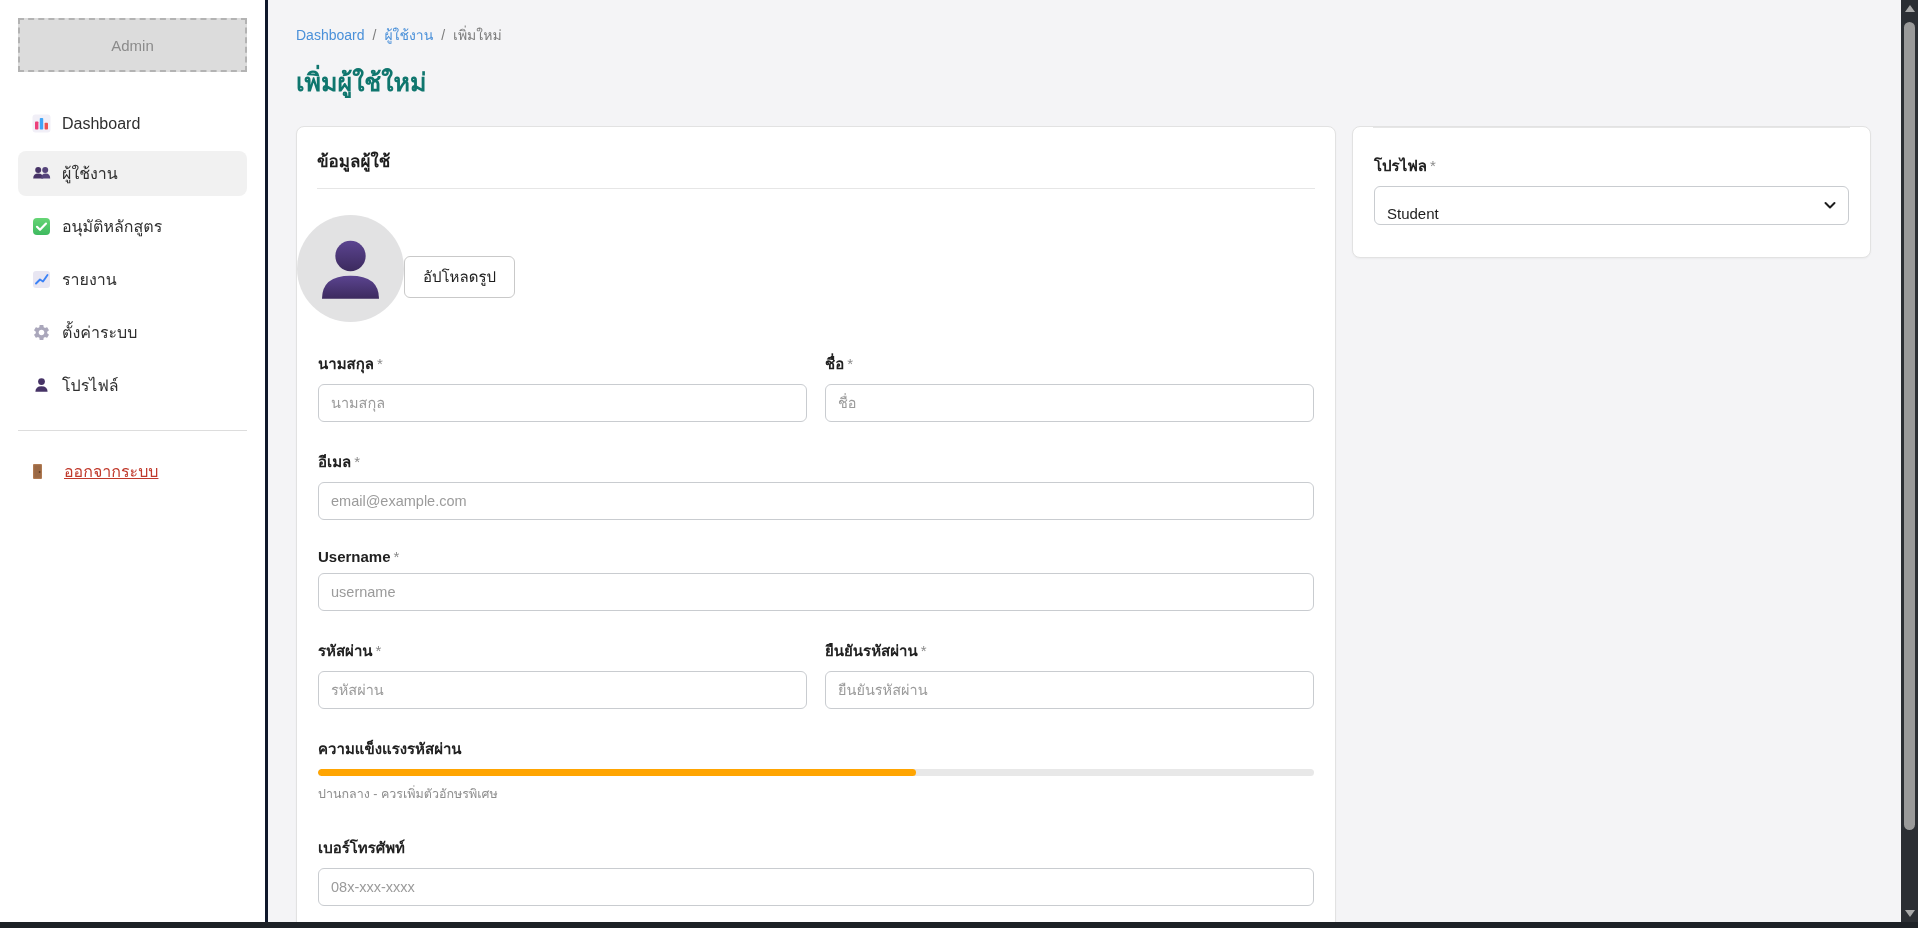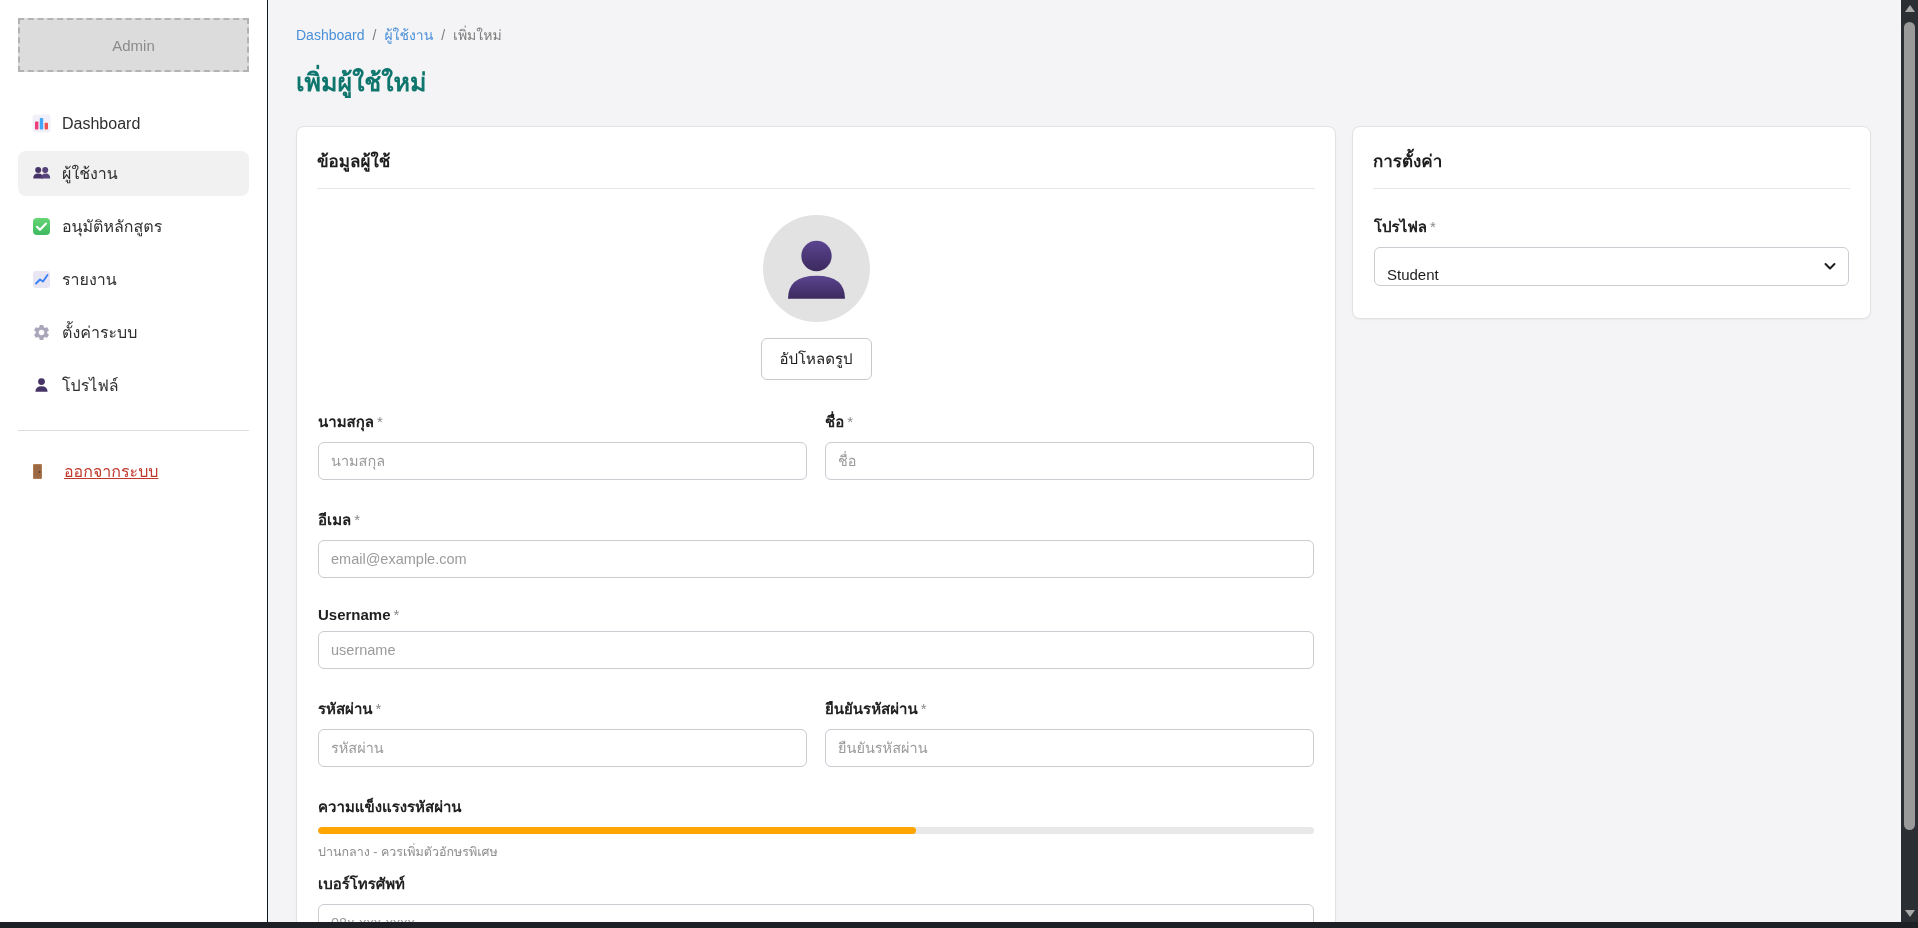--- a/index.html
+++ b/index.html
@@ -2,21 +2,21 @@
 <html lang="th"><head>
 <meta charset="utf-8">
 <style>
   * { margin:0; padding:0; box-sizing:border-box; }
   html,body { width:1918px; height:928px; overflow:hidden;
     font-family:"Liberation Sans","DejaVu Sans",sans-serif; background:#f4f4f6; }
   .app { display:flex; width:100%; height:100%; position:relative; }
 
   
   .sidebar { width:268px; min-width:268px; height:100%; background:#ffffff;
-    border-right:1px solid #0f172a; padding:18px 18px 0 18px; }
+    border-right:3px solid #0f172a; padding:18px 18px 0 18px; }
   .logo-box { height:54px; background:#dcdcdc; border:2px dashed #b3b3b3;
     display:flex; align-items:center; justify-content:center;
     color:#8b8b8b; font-size:15px; }
   .nav { margin-top:32px; display:flex; flex-direction:column; }
   .nav-item { display:flex; align-items:center; gap:11px; padding:10px 14px;
     border-radius:8px; margin-bottom:8px; font-size:16px; color:#2f2f2f;
     cursor:pointer; text-decoration:none; }
   .nav-item.active { background:#f1f1f1; }
   .nav-icon { width:19px; height:19px; flex:0 0 19px; display:inline-flex; }
   .side-divider { border-top:1px solid #dddddd; margin:14px 0 22px 0; }
@@ -31,39 +31,39 @@
   .cards-row { display:flex; gap:16px; margin-top:24px; align-items:flex-start; }
 
   .card { background:#ffffff; border:1px solid #e2e2e2; border-radius:8px;
     box-shadow:0 1px 2px rgba(0,0,0,0.04); }
   .card-head { padding:20px 20px 14px 20px; font-size:17px; font-weight:700; color:#1d1d1d; }
   .card-head-rule { border-top:1px solid #e6e6e6; margin:0 20px; }
   .form-card { flex:1; max-width:1043px; padding-bottom:34px; }
   .settings-card { width:519px; padding-bottom:32px; }
 
   
-  .avatar-wrap { display:flex; flex-direction:column; align-items:center; margin-top:26px; }
+  .avatar-wrap { display:flex; flex-direction:row; align-items:center; margin-top:26px; }
   .avatar-circle { width:107px; height:107px; border-radius:50%; background:#e2e2e3;
     display:flex; align-items:flex-end; justify-content:center; overflow:hidden; }
   .upload-btn { margin-top:16px; background:#ffffff; border:1px solid #c9c9c9;
     border-radius:6px; padding:8px 18px; font-size:15px; color:#1d1d1d; cursor:pointer;
     font-family:inherit; }
 
   
   .form-body { padding:0 21px; margin-top:30px; }
   .f-row { display:flex; gap:18px; }
   .f-group { margin-bottom:28px; flex:1; }
   .f-label { font-size:15px; font-weight:700; color:#212121; margin-bottom:8px; display:block; }
   .req { color:#8a8a8a; font-weight:400; margin-left:3px; }
   .f-input { width:100%; height:38px; border:1px solid #c9ccd0; border-radius:6px;
     padding:0 12px; font-size:14.5px; color:#333; font-family:inherit; background:#fff; }
   .f-input::placeholder { color:#9b9b9b; }
 
   
-  .strength { margin-bottom:10px; }
+  .strength { margin-bottom:32px; }
   .strength-track { height:7px; background:#e8e8e8; border-radius:4px; overflow:hidden; }
   .strength-fill { height:100%; border-radius:4px; }
   .strength-caption { margin-top:8px; font-size:12.5px; color:#8d8d8d; }
 
   
   .settings-body { padding:0 21px; margin-top:26px; }
   .select-wrap { position:relative; }
   .role-select { width:100%; height:39px; border:1px solid #c9ccd0; border-radius:6px;
     padding:16px 34px 0 12px; font-size:15px; color:#1d1d1d; background:#fff;
     appearance:none; -webkit-appearance:none; font-family:inherit; cursor:pointer; }
@@ -273,21 +273,20 @@
             <label class="f-label">
               <span>เบอร์โทรศัพท์</span>
             </label>
             <input class="f-input" type="text" placeholder="08x-xxx-xxxx" style="">
           </div>
 
         </div>
       </section>
 
       <section class="card settings-card">
-        <div class="card-head">การตั้งค่า</div>
         <div class="card-head-rule"></div>
         <div class="settings-body">
           <label class="f-label">
             <span>โปรไฟล</span><span class="req">*</span>
           </label>
           <div class="select-wrap">
             <select class="role-select">
               <option>Student</option>
             </select>
             <span class="chev">

